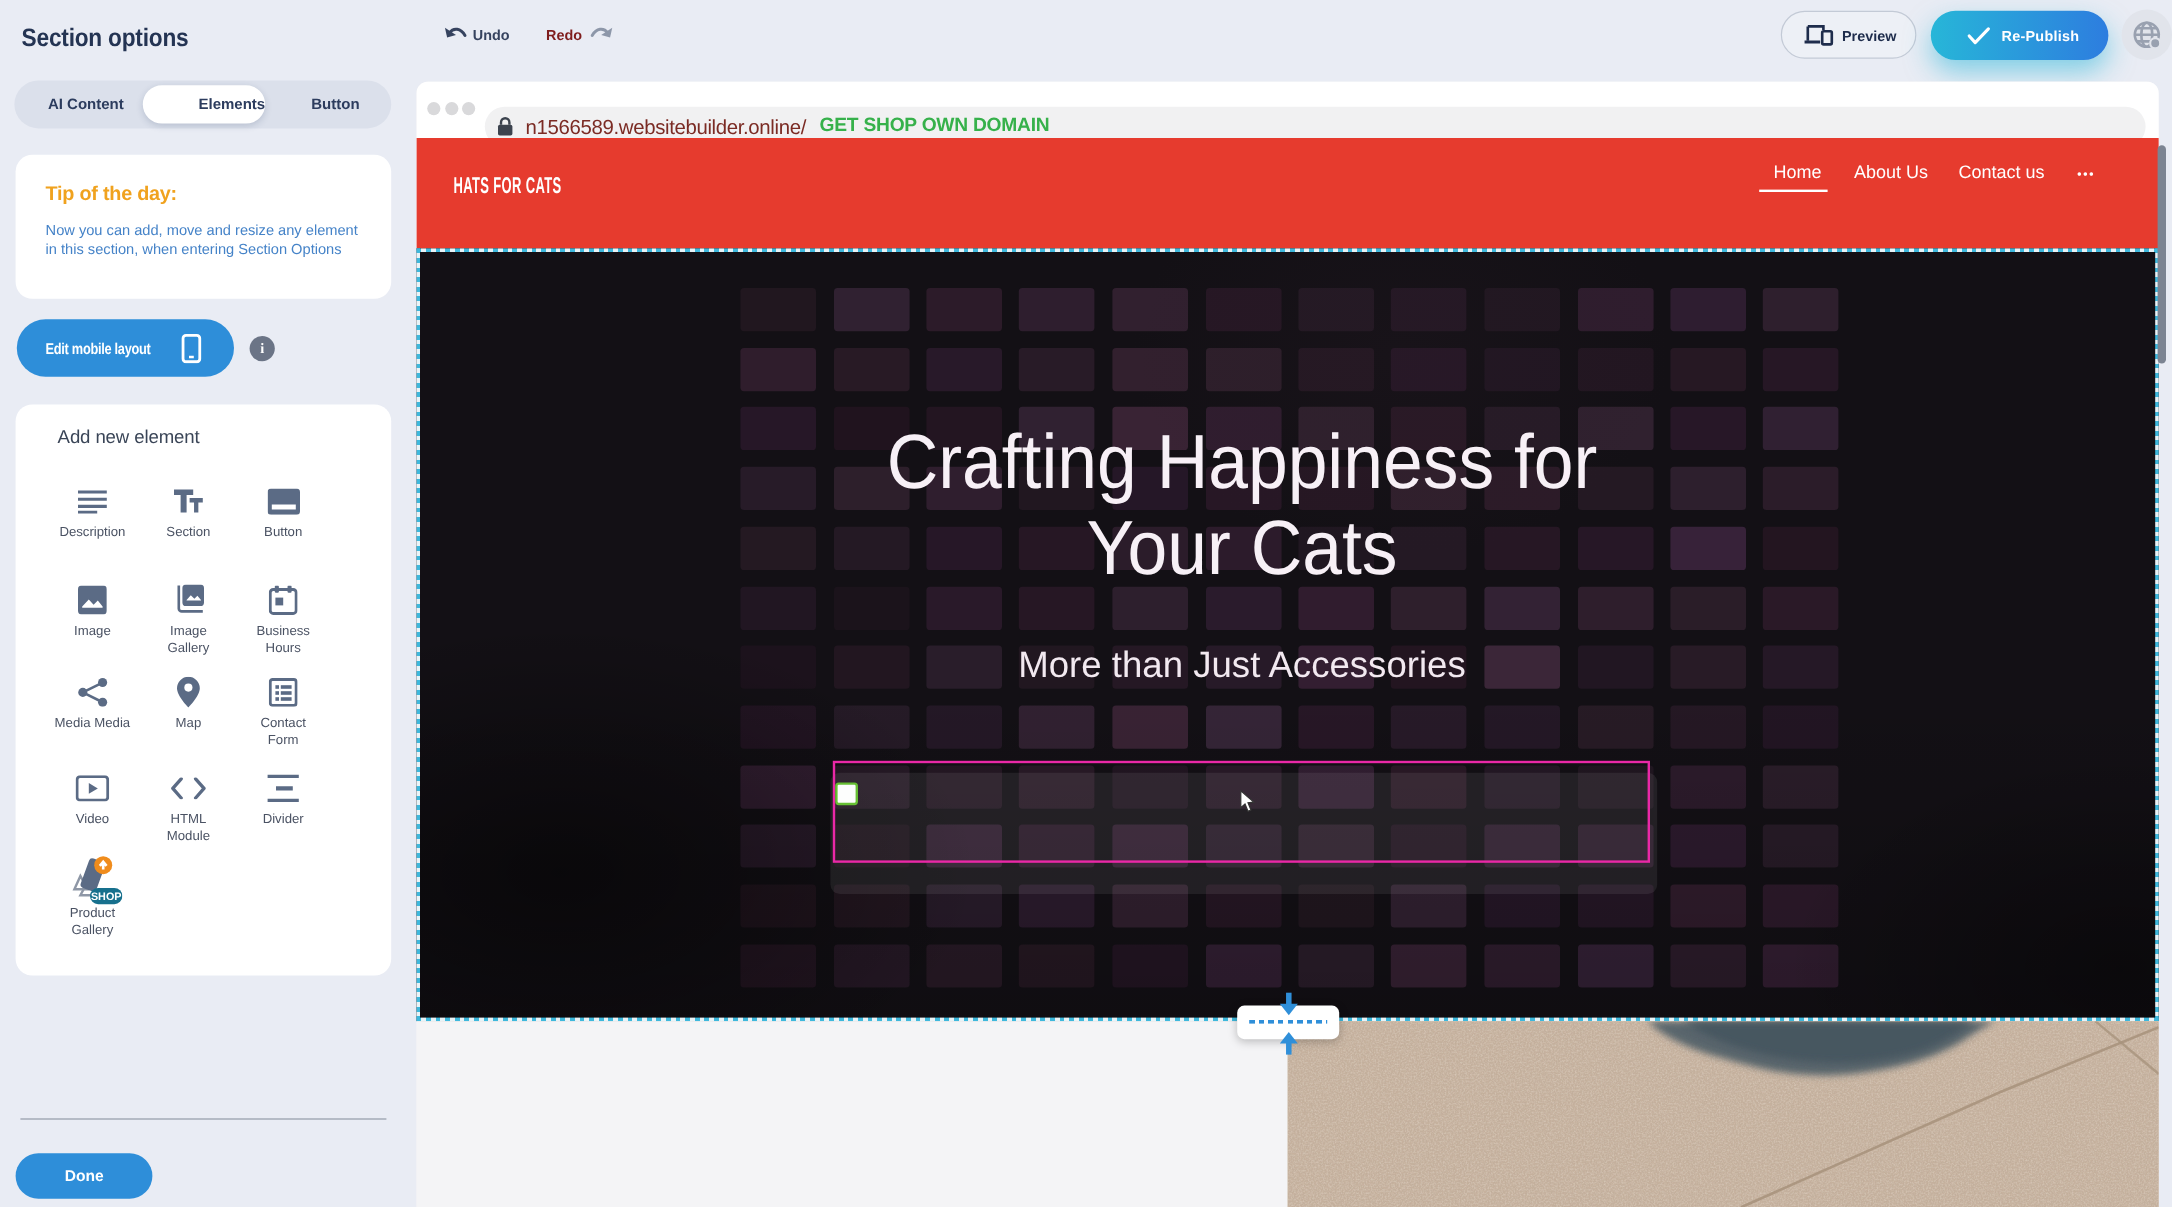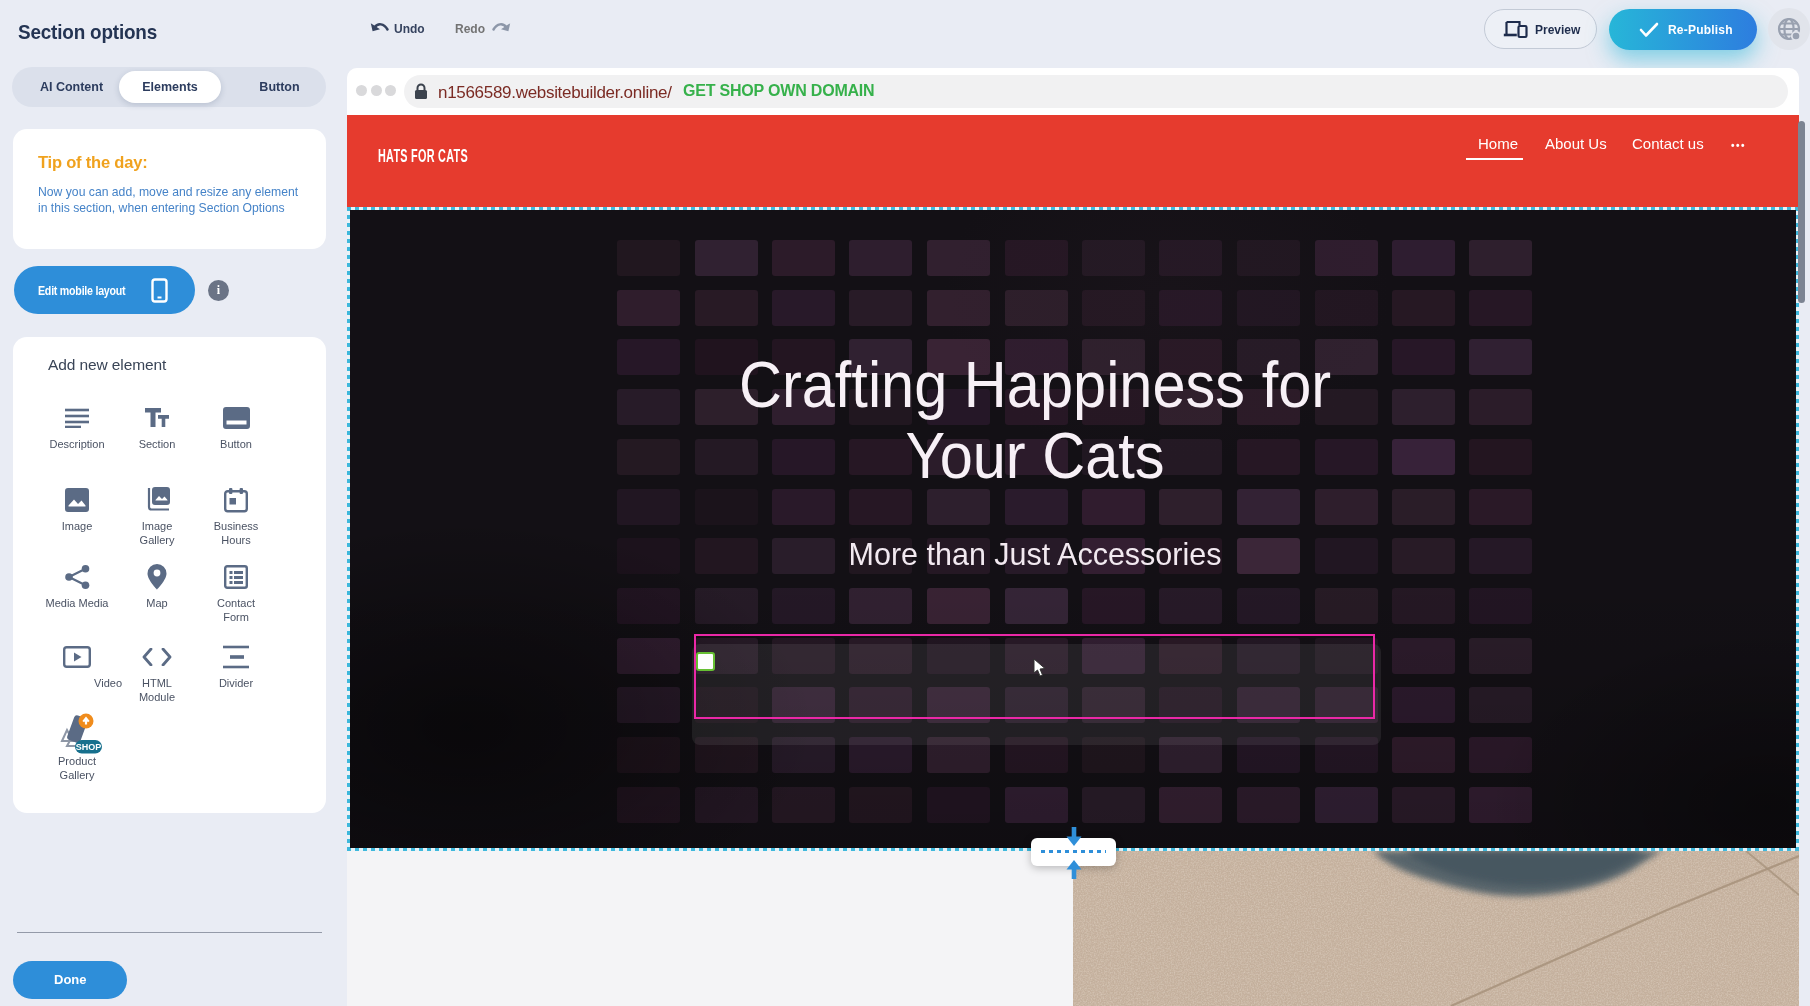--- a/index.html
+++ b/index.html
@@ -2,53 +2,53 @@
 <html><head><meta charset="utf-8">
 <style>
 * { margin:0; padding:0; box-sizing:border-box; }
 html,body { width:1810px; height:1006px; overflow:hidden; }
 body { background:#e9ecf4; font-family:"Liberation Sans", sans-serif; position:relative; }
 .abs { position:absolute; }
 
 
 .title { left:18px; top:20px; font-size:21px; font-weight:bold; color:#243453; letter-spacing:-0.2px; transform:scaleX(0.9); transform-origin:left center; }
 .undo { left:394px; top:22px; font-size:12px; font-weight:bold; color:#36435f; }
-.redo { left:455px; top:22px; font-size:12px; font-weight:bold; color:#737373; }
+.redo { left:455px; top:22px; font-size:12px; font-weight:bold; color:#7f1d1d; }
 .btn-preview { left:1484px; top:9px; width:113px; height:40px; border:1px solid #c3cad6; border-radius:20px; background:#edf0f6; }
 .btn-preview span { position:absolute; left:50px; top:13px; font-size:12px; font-weight:bold; color:#1e2c4c; }
 .btn-repub { left:1609px; top:9px; width:148px; height:41px; border-radius:21px;
   background:linear-gradient(90deg,#27b6d8,#2d7ddf); box-shadow:0 10px 22px rgba(42,182,216,0.55); }
 .btn-repub span { position:absolute; left:59px; top:14px; font-size:12px; font-weight:bold; color:#fff; letter-spacing:0.2px; }
 .globe { left:1768px; top:8px; width:42px; height:42px; border-radius:50%; background:#e1e4eb; }
 
 
 .tabs { left:12px; top:67px; width:314px; height:40px; border-radius:20px; background:#dbe0eb; }
 .tab { position:absolute; top:0; height:40px; line-height:40px; text-align:center; font-size:12.5px; font-weight:bold; color:#2c3c5e; }
-.tab.active { top:4px; height:32px; line-height:32px; background:#fff; border-radius:16px; box-shadow:0 2px 6px rgba(30,50,90,0.18); }
+.tab.active { top:4px; height:32px; line-height:32px; background:#fff; border-radius:16px; box-shadow:0 2px 6px rgba(30,50,90,0.18);text-align:right; }
 .card { background:#fff; border-radius:14px; }
 .tipcard { left:13px; top:129px; width:313px; height:120px; }
 .tiptitle { left:38px; top:153px; font-size:16.5px; font-weight:bold; color:#f0a21e; letter-spacing:-0.2px; }
 .tipbody { left:38px; top:185px; font-size:12.2px; line-height:15.8px; color:#4583c8; }
 .btn-mobile { left:14px; top:266px; width:181px; height:48px; border-radius:24px; background:#2e8ed9; }
 .btn-mobile span { position:absolute; left:24px; top:17px; font-size:13px; font-weight:bold; color:#fff; letter-spacing:-0.3px; transform:scaleX(0.82); transform-origin:left center; }
 .info { left:208px; top:280px; width:21px; height:21px; border-radius:50%; background:#6b7486; color:#fff;
   font-size:12px; font-weight:bold; text-align:center; line-height:21px; font-family:"Liberation Serif",serif; }
 .addcard { left:13px; top:337px; width:313px; height:476px; }
 .addtitle { left:48px; top:356px; font-size:15.5px; color:#3a4557; font-weight:500; letter-spacing:-0.1px; }
 .el { position:absolute; width:90px; text-align:center; }
 .el .lbl { margin-top:5px; font-size:11px; line-height:14px; color:#4a5263; }
 .divline { left:17px; top:932px; width:305px; height:1px; background:#949aa8; }
 .btn-done { left:13px; top:961px; width:114px; height:38px; border-radius:19px; background:#2e8ed9; }
 .btn-done span { position:absolute; left:41px; top:11px; font-size:13px; font-weight:bold; color:#fff; }
 
 
 .canvas { left:347px; top:68px; width:1452px; height:938px; border-radius:10px 10px 0 0; overflow:hidden; background:#f4f4f6; }
 .chrome { position:absolute; left:0; top:0; width:1452px; height:47px; background:#fff; }
 .dot { position:absolute; top:85px; width:11px; height:11px; border-radius:50%; background:#d9d9db; }
-.urlpill { position:absolute; left:57px; top:7px; width:1384px; height:33px; border-radius:17px; background:#f1f1f2; }
+.urlpill { position:absolute; left:57px; top:21px; width:1384px; height:33px; border-radius:17px; background:#f1f1f2; }
 .urltext { position:absolute; left:34px; top:8px; font-size:17px; color:#7b2b24; letter-spacing:-0.3px; }
 .urlget { position:absolute; left:279px; top:7px; font-size:16px; font-weight:bold; color:#36b14b; letter-spacing:-0.2px; }
 .redhdr { position:absolute; left:0; top:47px; width:1452px; height:93px; background:#e63b2e; }
 .logo { position:absolute; left:31px; top:30px; font-size:19px; font-weight:bold; color:#fff; letter-spacing:0.5px;
   transform:scaleX(0.57); transform-origin:left center; white-space:nowrap; }
 .nav { position:absolute; top:20px; font-size:15px; color:#fff; }
 .navu { position:absolute; left:1119px; top:43px; width:57px; height:2px; background:#fff; }
 .hero { position:absolute; left:0; top:139px; width:1452px; height:644px; background:#131015; overflow:hidden; }
 .heroshade { position:absolute; left:0; top:0; width:1452px; height:644px;
   background:radial-gradient(ellipse 320px 240px at 820px 90px, rgba(40,28,38,0.25), rgba(0,0,0,0) 70%),
@@ -236,21 +236,21 @@
           <rect x="10" y="6" width="9" height="3"></rect>
           <rect x="5.5" y="11" width="3" height="3"></rect>
           <rect x="10" y="11" width="9" height="3"></rect>
           <rect x="5.5" y="16" width="3" height="3"></rect>
           <rect x="10" y="16" width="9" height="3"></rect>
         </g>
       </svg>
     </div>
   <div class="lbl">Contact<br>Form</div>
   </div>
-<div class="abs el" style="left:32px;top:643px;text-align:right;">
+<div class="abs el" style="left:32px;top:643px;">
   <div style="height:28px;display:flex;align-items:center;justify-content:center;">
       <svg width="28" height="22" viewBox="0 0 28 22">
         <rect x="1.2" y="1.2" width="25.6" height="19.6" rx="2.5" fill="none" stroke="#5b6b85" stroke-width="2.4"></rect>
         <path d="M11 6.5 L18.5 11 L11 15.5 Z" fill="#5b6b85"></path>
       </svg>
     </div>
   <div class="lbl">Video</div>
   </div>
 <div class="abs el" style="left:112px;top:643px;">
   <div style="height:28px;display:flex;align-items:center;justify-content:center;">

